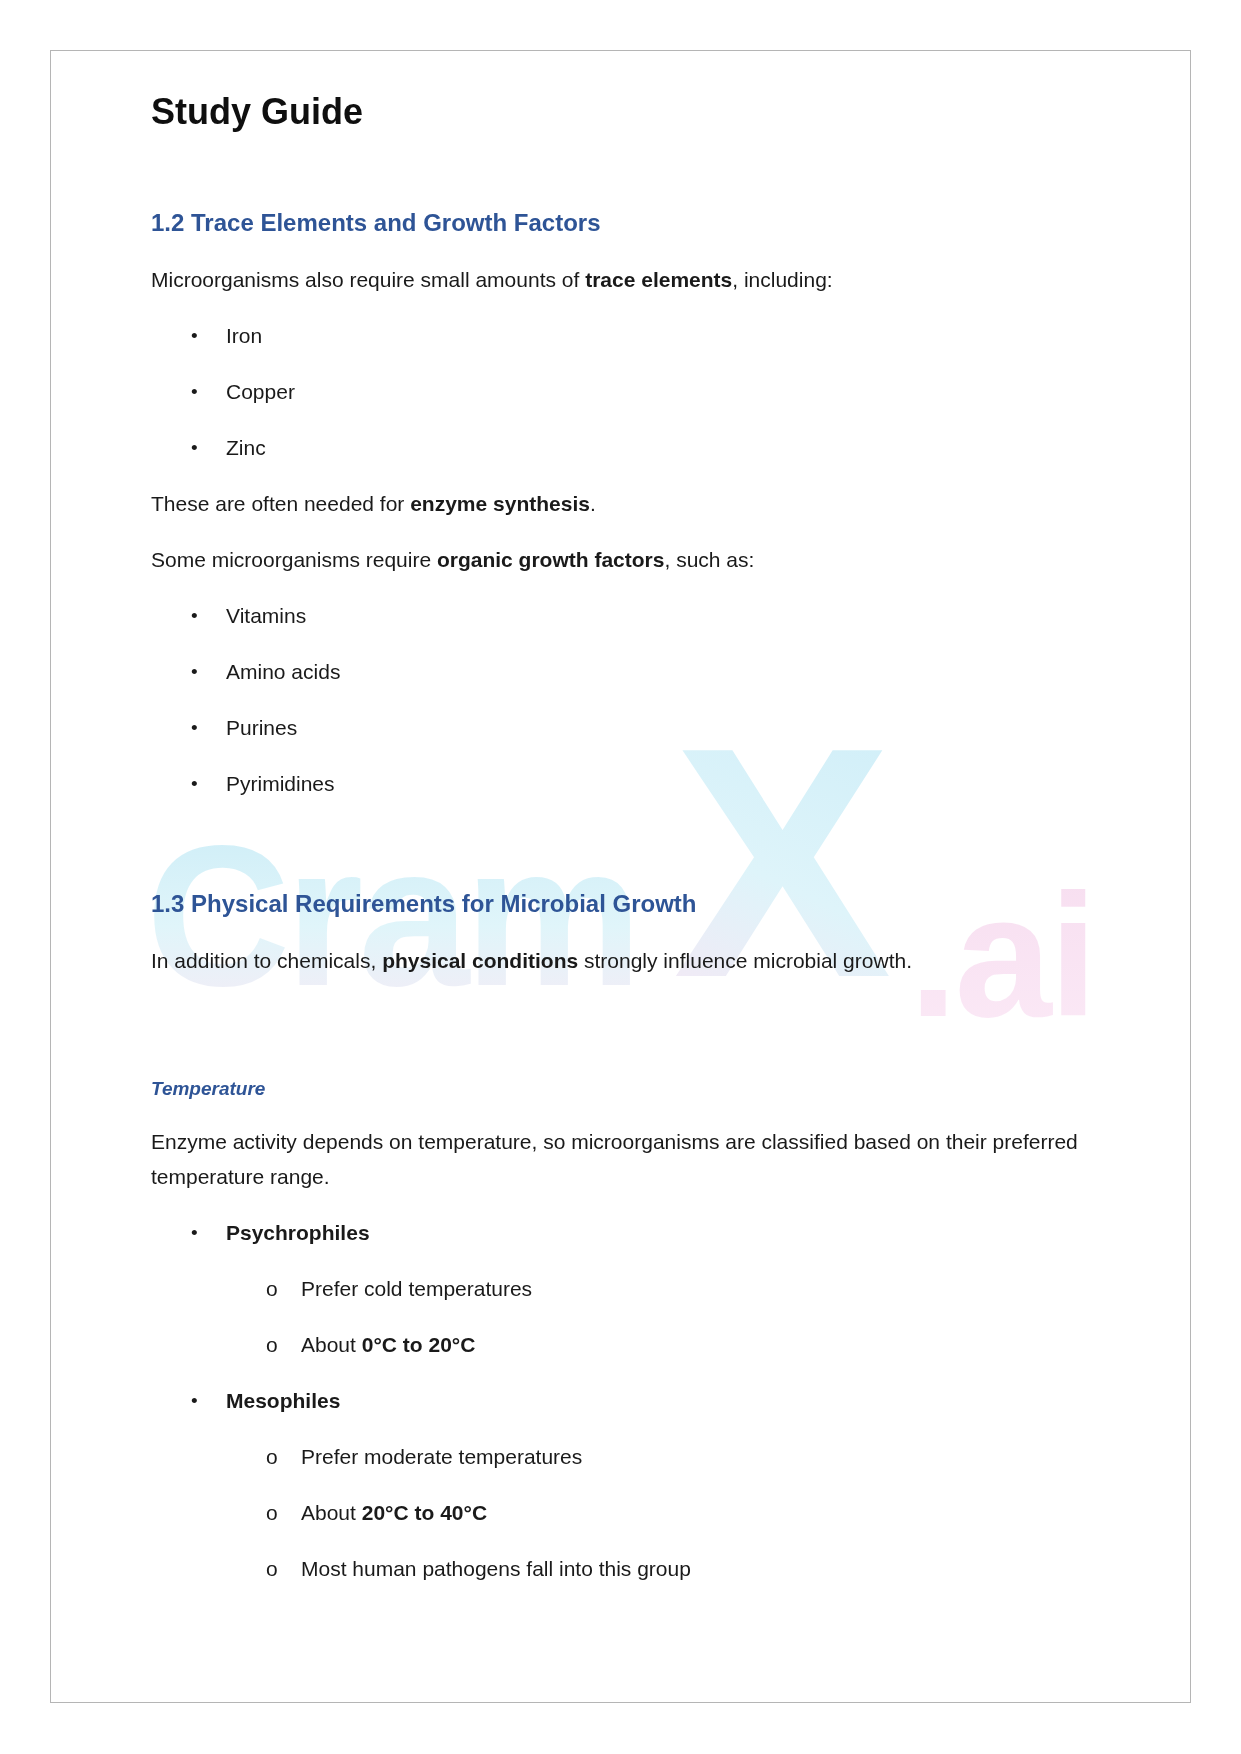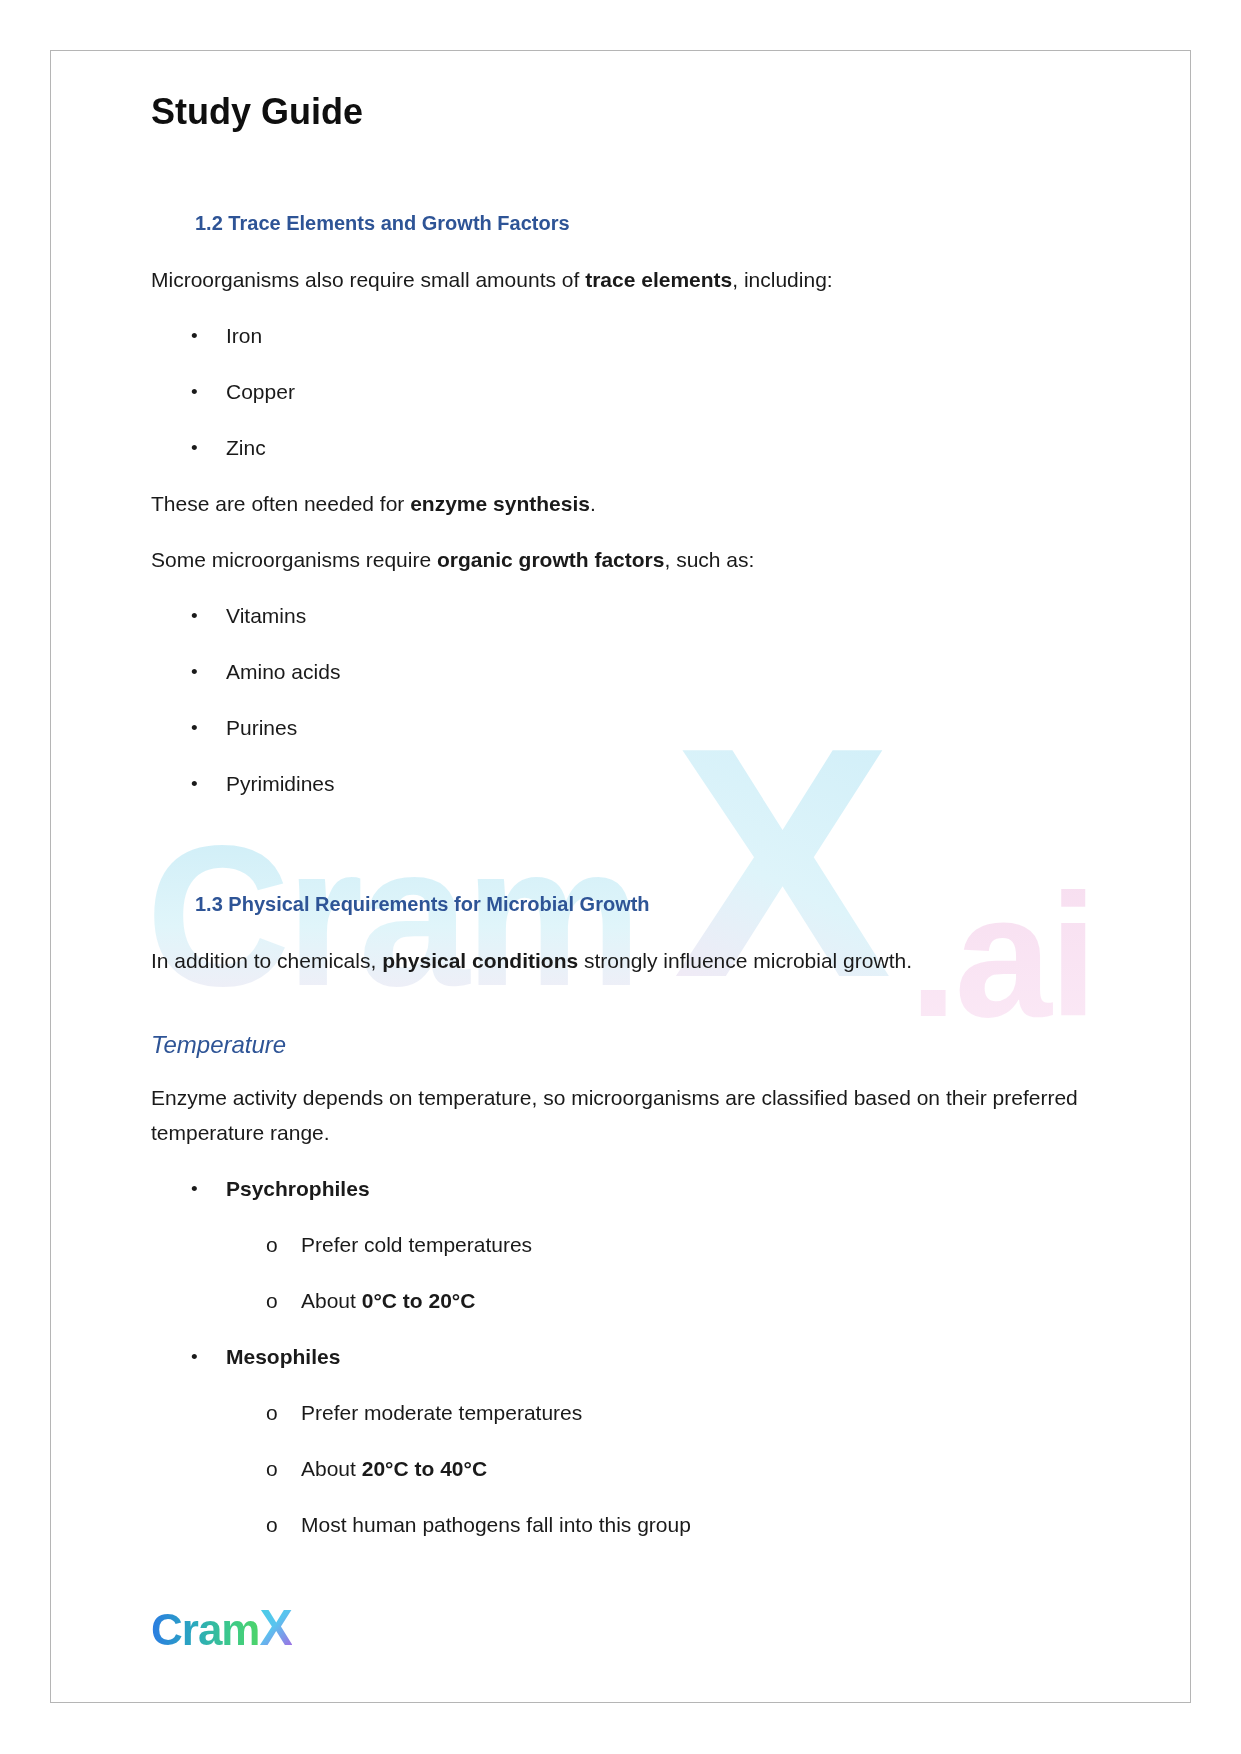--- a/index.html
+++ b/index.html
@@ -45,29 +45,28 @@
   }
   
   .content { position:relative; z-index:1; }
   .doc-title {
     margin-top:42px;
     text-align:left;
     font-size:36px; line-height:38px; font-weight:bold;
     color:#0f0f0f;
   }
   h1.sec {
-    font-size:20px; line-height:36px; font-weight:bold;
+    font-size:24px; line-height:36px; font-weight:bold;
     color:#2e5496;
-    margin-left:44px;
   }
   .h-12 { margin-top:74px; }
   .h-13 { margin-top:85px; }
   h2.sub {
-    margin-top:48px;
-    font-size:24px; line-height:38px; font-weight:normal; font-style:italic;
+    margin-top:92px;
+    font-size:19px; line-height:38px; font-weight:bold; font-style:italic;
     color:#2e5496;
   }
   p.body {
     margin-top:21px;
     font-size:21px; line-height:35px;
     color:#1a1a1a;
   }
   p.tight { margin-top:16px; }
   .b { font-weight:bold;text-align:right; }
   .li {
@@ -178,16 +177,15 @@
     </div>
     <div class="li l2">
       <span class="marker">o</span>
       <span><span>About </span><span class="b">20°C to 40°C</span><span></span></span>
     </div>
     <div class="li l2">
       <span class="marker">o</span>
       <span><span>Most human pathogens fall into this group</span><span class="b"></span><span></span></span>
     </div>
 
-    <div class="logo"><span class="logo-cram">Cram</span><span class="logo-x">X</span></div>
 
   </div>
 </div>
 
 </body></html>

